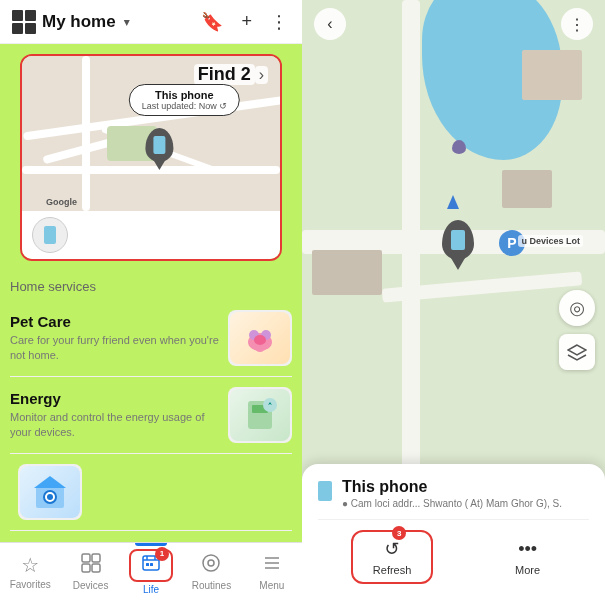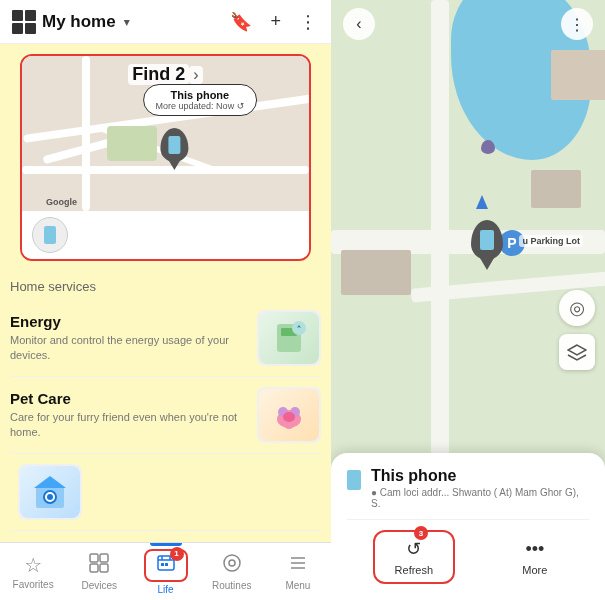--- a/index.html
+++ b/index.html
@@ -7,23 +7,23 @@
       width: 605px;
       height: 600px;
       font-family: 'Segoe UI', Arial, sans-serif;
       display: flex;
       overflow: hidden;
       background: #f5f5f5;
     }
 
     
     .left-panel {
-      width: 331px;
+      width: 302px;
       height: 600px;
-      background: #fef9c3;
+      background: #bef264;
       display: flex;
       flex-direction: column;
       overflow: hidden;
       flex-shrink: 0;
     }
 
     .top-bar {
       display: flex;
       align-items: center;
       padding: 8px 12px;
@@ -88,21 +88,21 @@
       border: 2px solid #e53935;
       margin: 10px;
       border-radius: 12px;
       overflow: hidden;
       position: relative;
     }
 
     .find-header {
       display: flex;
       align-items: center;
-      justify-content: center;
+      justify-content: flex-end;
       padding: 8px 12px 0 12px;
       position: absolute;
       top: 0;
       left: 0;
       right: 0;
       z-index: 10;
     }
 
     .find-title {
       font-size: 18px;
@@ -762,71 +762,71 @@
           <div class="map-road-h" style="top:90px; left:20px; width:80px; transform:rotate(-15deg);"></div>
           <div class="map-road-h" style="top:110px; left:0; right:0; width:100%;"></div>
           <div class="map-road-v" style="left:60px; top:0; bottom:0; height:100%;"></div>
           <div class="map-road-diag" style="top:70px; left:80px; width:120px; transform:rotate(20deg);"></div>
 
           <div class="map-green" style="top:70px; left:85px; width:50px; height:35px;"></div>
         </div>
 
         <div class="phone-tooltip">
           <div class="phone-tooltip-title">This phone</div>
-          <div class="phone-tooltip-sub">More updated: Now ↺</div>
+          <div class="phone-tooltip-sub">Last updated: Now ↺</div>
         </div>
 
         <div class="map-pin">
           <div class="map-pin-head">
             <div class="map-pin-phone-icon"></div>
           </div>
         </div>
 
         <div class="google-label">Google</div>
       </div>
 
       <div class="find-device-row">
         <div class="device-circle">
           <div class="device-phone-icon"></div>
         </div>
       </div>
     </div>
 
     <div class="more-services-label">Home services</div>
-
-    <div class="service-card">
-      <div class="service-info">
-        <div class="service-title">Energy</div>
-        <div class="service-desc">Monitor and control the energy usage of your devices.</div>
-      </div>
-      <div class="service-img">
-        <div class="energy-illus">
-          <svg width="44" height="44" viewBox="0 0 44 44">
-            <rect x="10" y="8" width="24" height="28" rx="3" fill="#a5d6a7"></rect>
-            <rect x="14" y="12" width="16" height="8" rx="1" fill="#66bb6a"></rect>
-            <circle cx="32" cy="12" r="7" fill="#b2dfdb"></circle>
-            <path d="M30 12 L32 9 L34 12 L32 11 Z" fill="#00897b"></path>
-          </svg>
-        </div>
-      </div>
-    </div>
 
     <div class="service-card">
       <div class="service-info">
         <div class="service-title">Pet Care</div>
         <div class="service-desc">Care for your furry friend even when you're not home.</div>
       </div>
       <div class="service-img">
         <div class="petcare-illus">
           <svg width="44" height="44" viewBox="0 0 44 44">
             <ellipse cx="22" cy="26" rx="12" ry="9" fill="#f48fb1"></ellipse>
             <circle cx="16" cy="19" r="5" fill="#ce93d8"></circle>
             <circle cx="28" cy="19" r="5" fill="#ce93d8"></circle>
             <ellipse cx="22" cy="24" rx="6" ry="5" fill="#f06292"></ellipse>
             <ellipse cx="22" cy="33" rx="4" ry="3" fill="#f48fb1"></ellipse>
+          </svg>
+        </div>
+      </div>
+    </div>
+
+    <div class="service-card">
+      <div class="service-info">
+        <div class="service-title">Energy</div>
+        <div class="service-desc">Monitor and control the energy usage of your devices.</div>
+      </div>
+      <div class="service-img">
+        <div class="energy-illus">
+          <svg width="44" height="44" viewBox="0 0 44 44">
+            <rect x="10" y="8" width="24" height="28" rx="3" fill="#a5d6a7"></rect>
+            <rect x="14" y="12" width="16" height="8" rx="1" fill="#66bb6a"></rect>
+            <circle cx="32" cy="12" r="7" fill="#b2dfdb"></circle>
+            <path d="M30 12 L32 9 L34 12 L32 11 Z" fill="#00897b"></path>
           </svg>
         </div>
       </div>
     </div>
 
     <div class="service-card">
       <div class="service-img">
         <div class="homemonitor-illus">
           <svg width="44" height="44" viewBox="0 0 44 44">
             <rect x="8" y="16" width="28" height="22" rx="2" fill="#90caf9"></rect>
@@ -924,21 +924,21 @@
 
   <div class="direction-arrow"></div>
 
   <div class="right-map-pin">
     <div class="right-pin-head">
       <div class="right-pin-phone"></div>
     </div>
   </div>
 
   <div class="parking-badge">P</div>
-  <div class="parking-label">u Parking Lot</div>
+  <div class="parking-label">u Devices Lot</div>
 
   <button class="compass-btn">◎</button>
 
   <button class="layers-btn">
     <svg width="20" height="18" viewBox="0 0 20 18" fill="none">
       <path d="M10 2L1 7L10 12L19 7L10 2Z" stroke="#555" stroke-width="1.5" fill="none"></path>
       <path d="M1 12L10 17L19 12" stroke="#555" stroke-width="1.5" fill="none"></path>
     </svg>
   </button>
 

